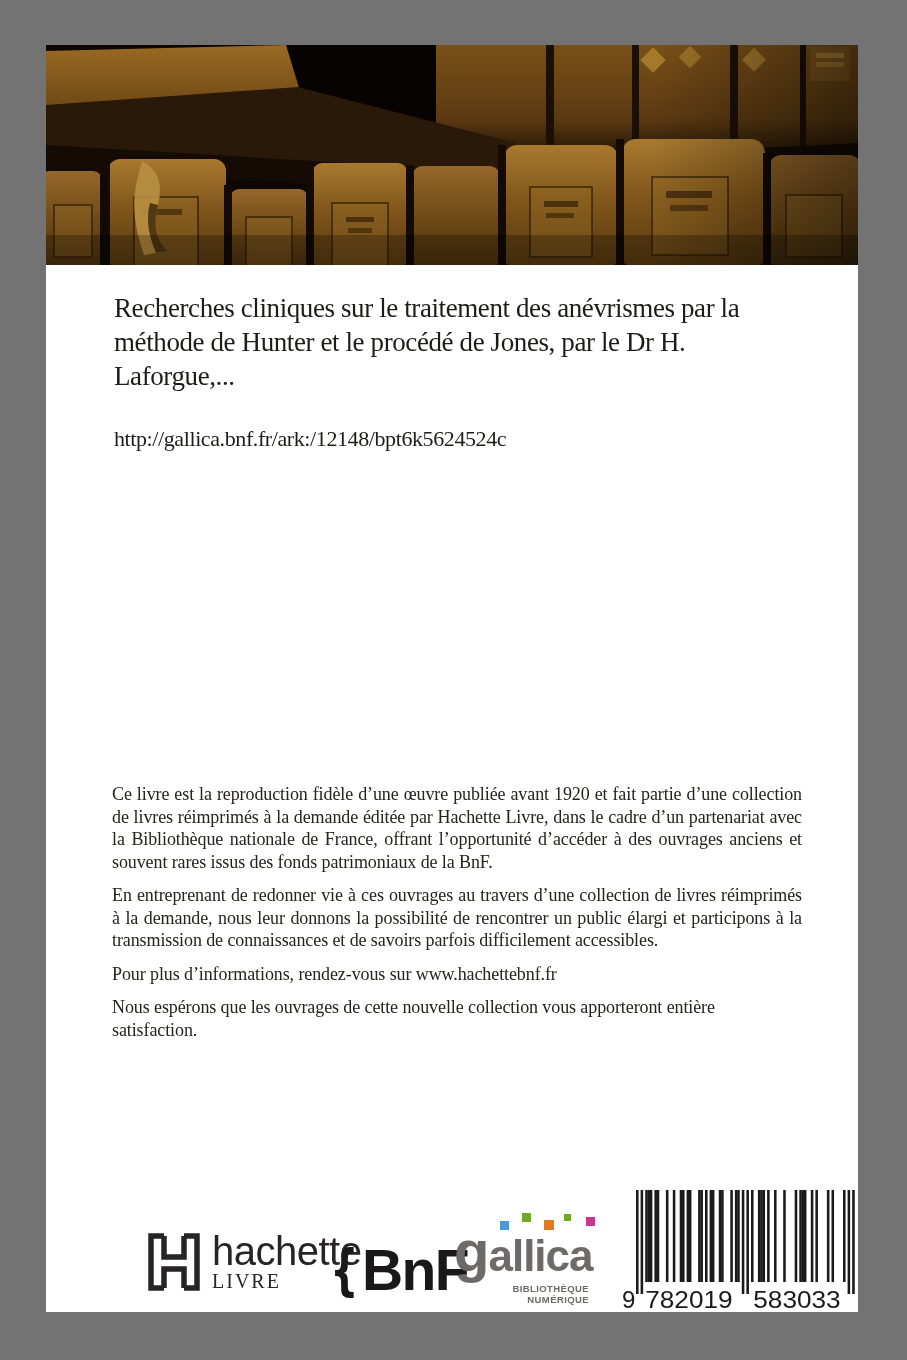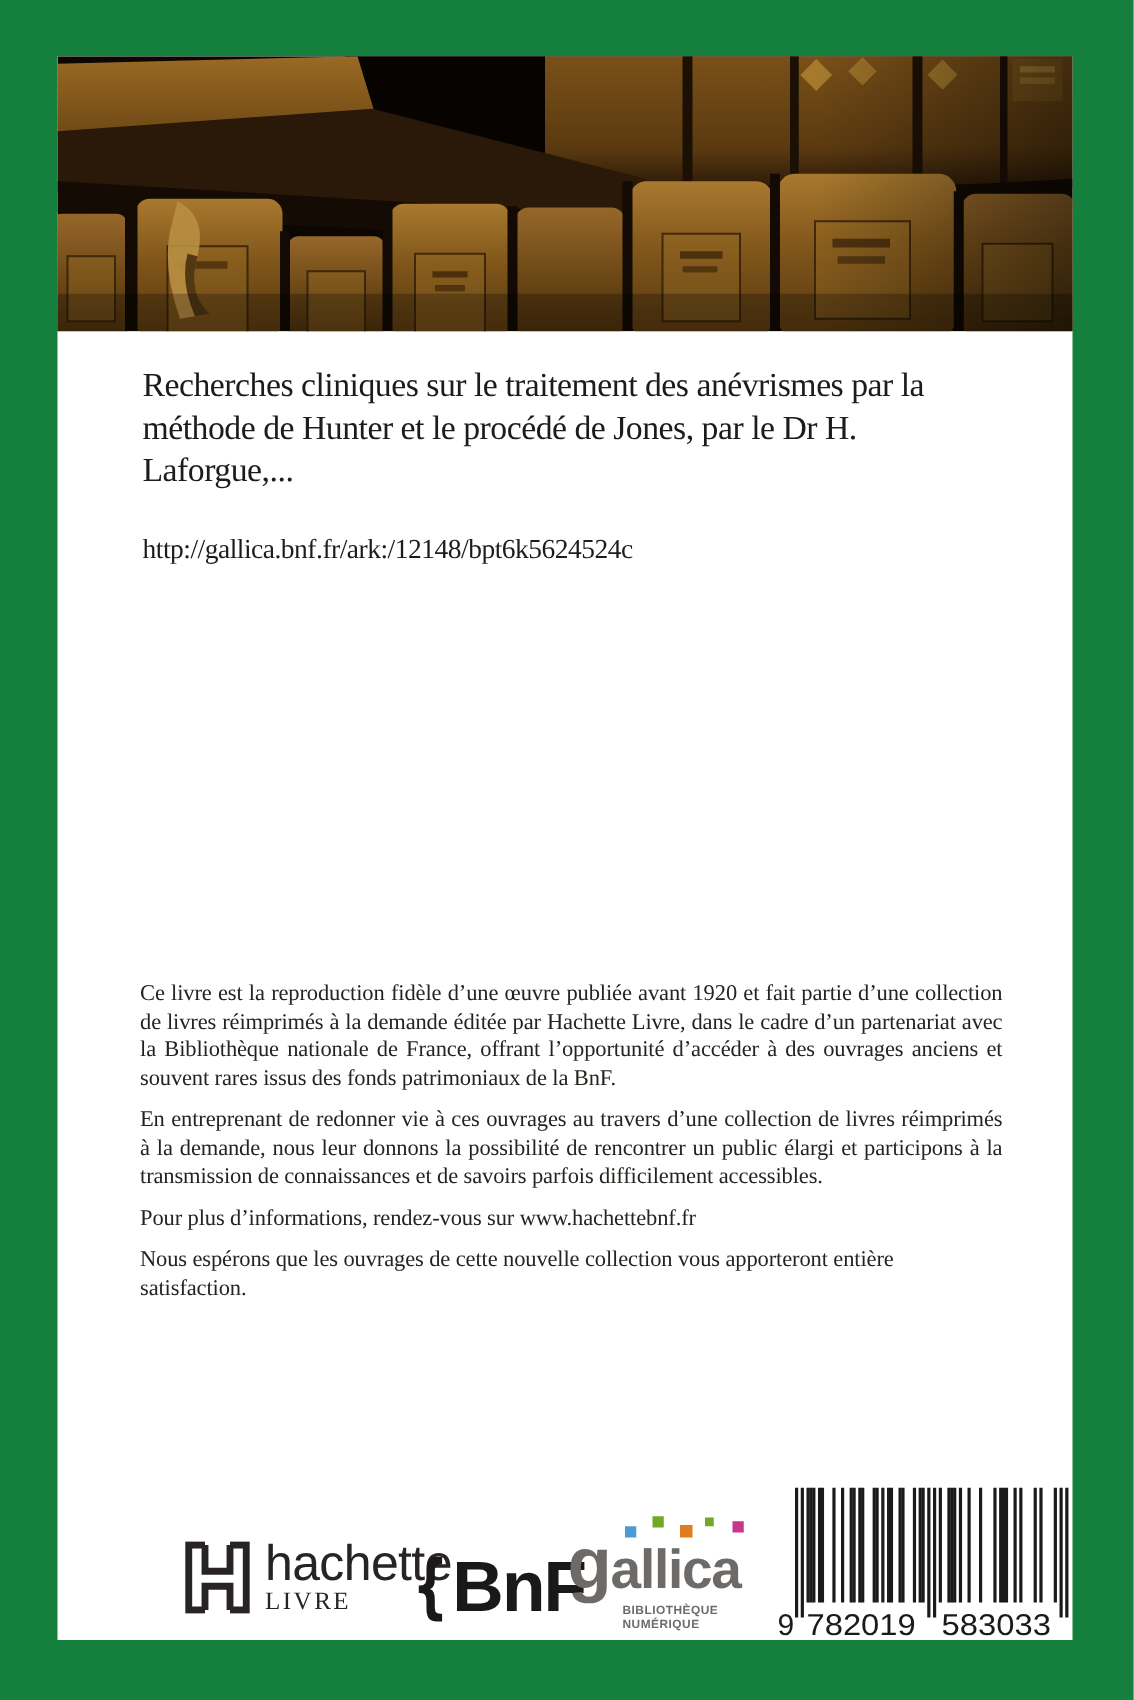--- a/index.html
+++ b/index.html
@@ -1,19 +1,19 @@
 <!DOCTYPE html>
 <html><head>
 <meta charset="utf-8">
 <style>
   * { margin:0; padding:0; box-sizing:border-box; }
   html,body { background:#e8e8e8; }
   .page {
     position:relative; width:907px; height:1360px;
-    background:#15803d; overflow:hidden; margin:0 auto;
+    background:#737373; overflow:hidden; margin:0 auto;
     font-family:"Liberation Serif", serif;
   }
   .content {
     position:absolute; left:46px; top:45px; width:812px; height:1267px;
     background:#ffffff;
   }
   .photo { position:absolute; left:0; top:0; width:812px; height:220px; display:block; }
 
   .title-block {
     position:absolute; left:68px; top:246px; width:694px;
@@ -46,21 +46,21 @@
   .bnf-brace { font-family:"DejaVu Sans", sans-serif; font-size:56px; font-weight:700; line-height:56px; transform:scaleX(.72); transform-origin:left center; }
   .bnf-word { font-size:57px; font-weight:700; letter-spacing:-1.5px; margin-left:-8px; }
 
   .gallica { position:absolute; left:408px; top:30px; width:135px;
              font-family:"Liberation Sans", sans-serif; color:#6d6a67; }
   .gallica-squares { position:relative; height:16px; margin-left:38px; }
   .gallica-squares span { position:absolute; display:block; }
   .gallica-word { line-height:40px; white-space:nowrap; }
   .gallica-g { font-size:58px; font-weight:700; letter-spacing:-1px; }
   .gallica-rest { font-size:44px; font-weight:700; letter-spacing:-1px; }
-  .gallica-sub { margin-left:44px; margin-top:-2px; font-size:9.5px; line-height:10.5px; font-weight:700; letter-spacing:0.4px; }
+  .gallica-sub { margin-left:44px; margin-top:-2px; font-size:9.5px; line-height:10.5px; font-weight:700; letter-spacing:0.4px;text-align:right; }
 
   .barcode { position:absolute; left:576px; top:5px; width:235px; height:122px; }
 
   
   .spine-label { fill:#9a7128; fill-opacity:.30; stroke:#2e1c06; stroke-width:1.6; stroke-opacity:.8; }
 </style>
 </head>
 <body>
 
 <div class="page">

